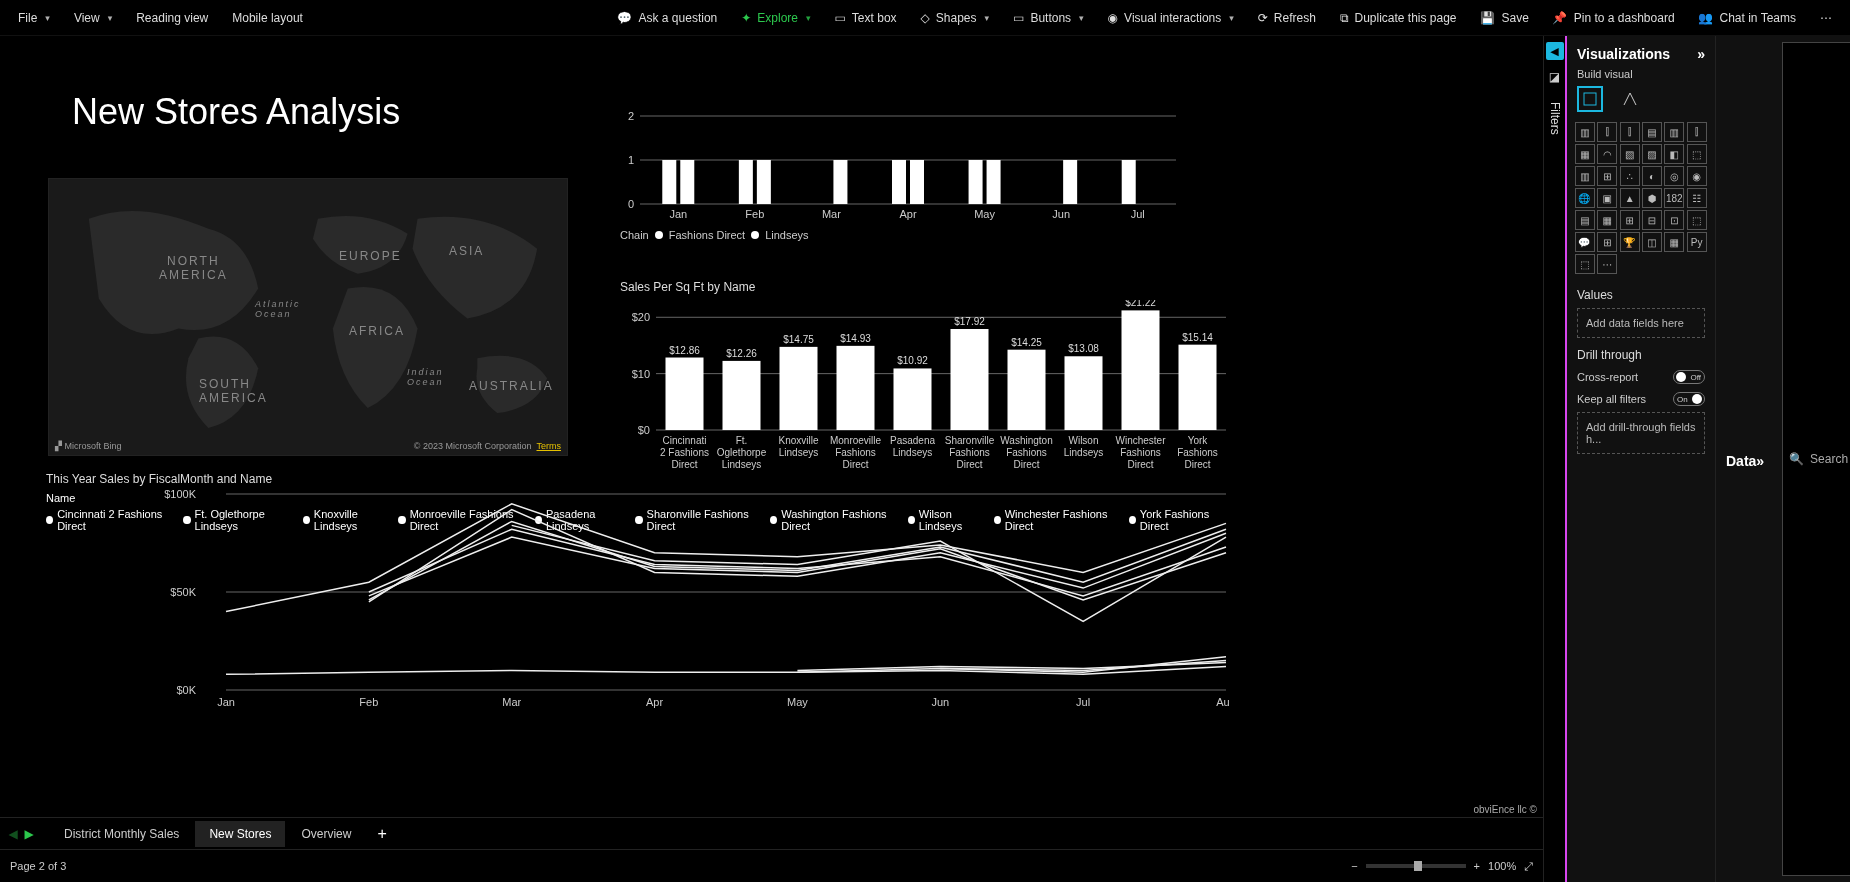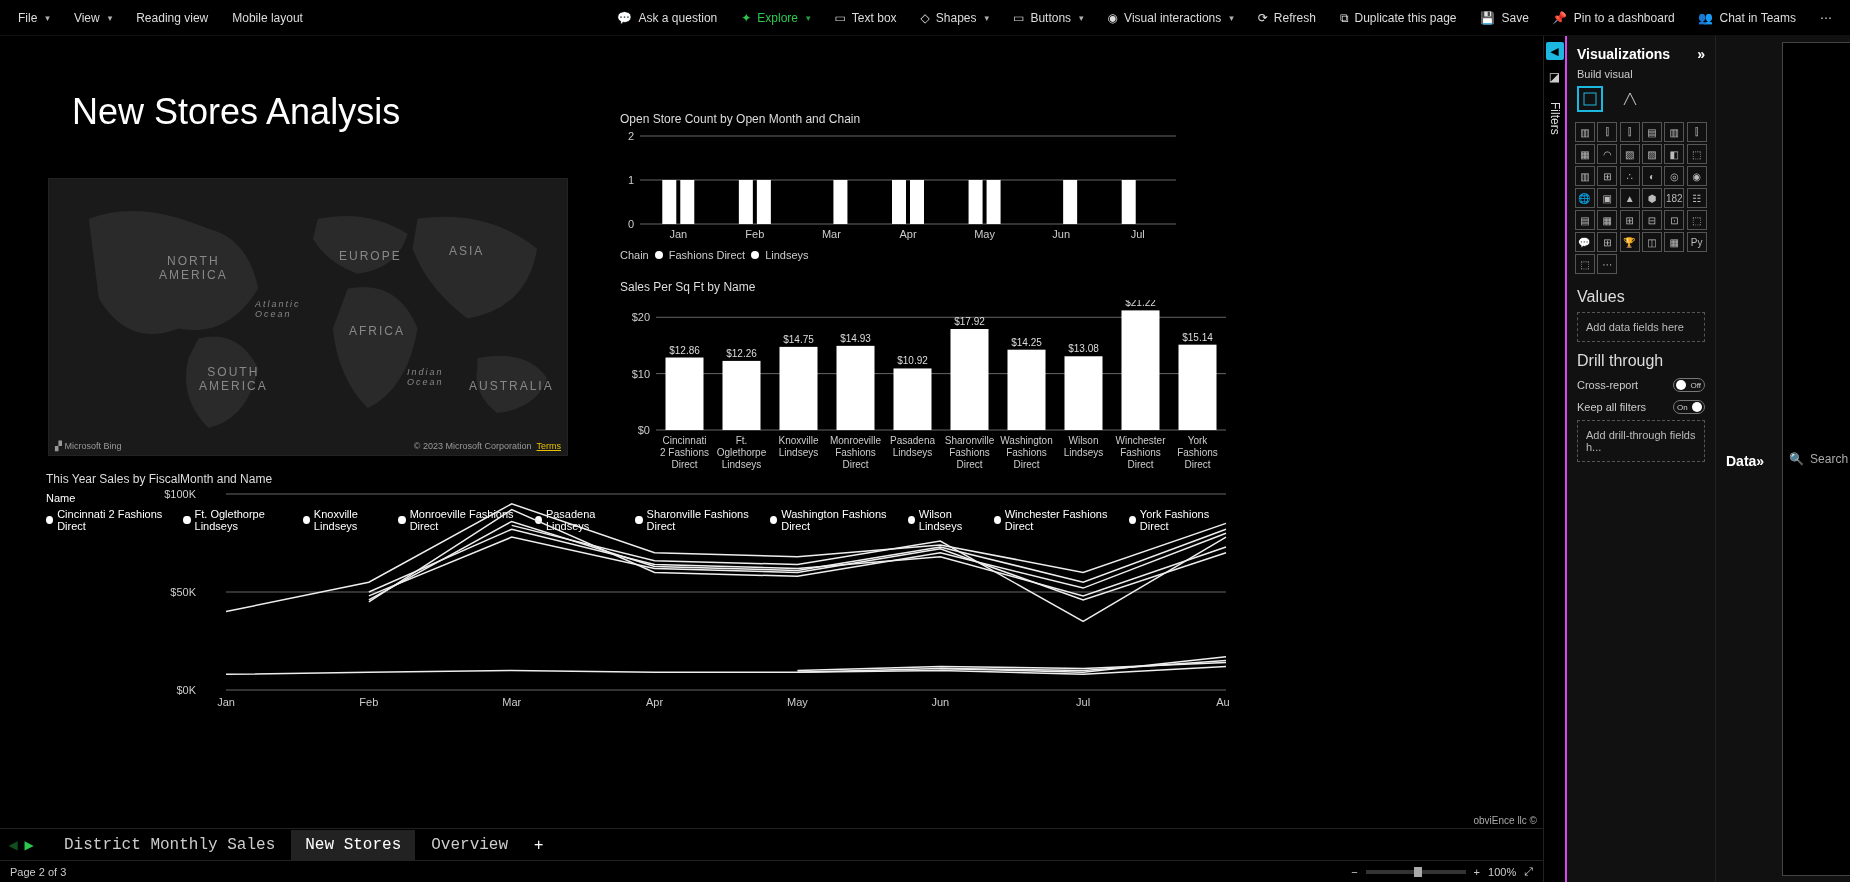--- a/index.html
+++ b/index.html
@@ -38,41 +38,41 @@
 .filters-collapse{width:18px;height:18px;background:#1cb8e0;display:flex;align-items:center;justify-content:center;border-radius:2px;color:#000;font-size:11px;}
 .filters-text{writing-mode:vertical-rl; margin-top:18px; font-size:12px; color:#ddd;}
 .viz-pane{width:150px; background:#111; border-left:2px solid #d946ef; display:flex; flex-direction:column; }
 .pane-header{display:flex;align-items:center;justify-content:space-between;padding:10px 10px 6px;font-size:14px;font-weight:600;}
 .pane-sub{font-size:11px;color:#ccc;padding:0 10px 6px;}
 .format-tabs{display:flex;gap:14px;padding:0 10px 4px;}
 .format-tab{width:26px;height:26px;border:1px solid #444;display:flex;align-items:center;justify-content:center;}
 .format-tab.active{border:2px solid #1cb8e0;}
 .viz-grid{display:grid;grid-template-columns:repeat(6,1fr);gap:2px;padding:6px 8px;}
 .viz-cell{width:20px;height:20px;border:1px solid #555;display:flex;align-items:center;justify-content:center;font-size:10px;color:#bbb;}
-.viz-section-title{font-size:16px;padding:8px 10px 4px;color:#ddd;}
+.viz-section-title{font-size:12px;padding:8px 10px 4px;color:#ddd;}
 .drop-zone{margin:2px 10px;border:1px dashed #555;padding:8px 8px;font-size:11px;color:#bbb;}
 .toggle-row{display:flex;justify-content:space-between;align-items:center;padding:4px 10px;font-size:11px;color:#ccc;}
 .toggle{width:32px;height:14px;border:1px solid #777;border-radius:8px;position:relative;display:flex;align-items:center;}
 .toggle .knob{width:10px;height:10px;background:#fff;border-radius:50%;margin-left:2px;}
 .toggle.on .knob{margin-left:auto;margin-right:2px;}
 .toggle .lbl{position:absolute;font-size:8px;color:#ccc;text-align:right;}
 .toggle .lbl.off{right:3px;}
 .toggle .lbl.on{left:3px;}
 .data-pane{width:135px;background:#111;border-left:1px solid #222;display:flex;}
 .search-box{margin:6px 8px;border:1px solid #444;display:flex;align-items:center;padding:3px 6px;gap:6px;font-size:12px;color:#aaa;background:#000;}
 .data-tree{padding:4px 8px;font-size:12px;}
 .data-tree .node{display:flex;align-items:center;gap:6px;padding:3px 0;}
 .tabs-bar{height:32px;background:#000;border-top:1px solid #222;display:flex;align-items:center;padding:0 6px;gap:2px;}
 .nav-arrow{width:14px;text-align:center;}
 .nav-arrow.green{color:#2cc84d;}
 .nav-arrow.dim{color:#2cc84d;opacity:.4;}
-.page-tab{padding:6px 14px;font-size:16px;color:#ccc;cursor:pointer;font-family:Liberation Mono, monospace;}
+.page-tab{padding:6px 14px;font-size:12px;color:#ccc;cursor:pointer;}
 .page-tab.active{background:#222;color:#fff;}
 .add-tab{padding:0 10px;font-size:16px;cursor:pointer;}
-.status-bar{height:22px;background:#000;border-top:1px solid #222;display:flex;align-items:center;justify-content:space-between;padding:10px 10px;font-size:11px;color:#ccc;}
+.status-bar{height:22px;background:#000;border-top:1px solid #222;display:flex;align-items:center;justify-content:space-between;padding:16px 10px;font-size:11px;color:#ccc;}
 .zoom-group{display:flex;align-items:center;gap:8px;}
 .zoom-slider{width:100px;height:4px;background:#333;position:relative;}
 .zoom-slider .thumb{position:absolute;left:48%;top:-3px;width:8px;height:10px;background:#aaa;}
 svg text{font-family:inherit;}
 </style>
 </head>
 <body>
 
 <div class="top-toolbar">
   <div class="tb-group-left">
@@ -148,38 +148,37 @@
             <path d="M40 40 Q90 20 160 50 Q200 60 210 110 Q180 160 130 150 Q80 170 50 120 Z"></path>
             <path d="M150 160 Q190 150 210 190 Q200 240 160 250 Q130 220 140 180 Z"></path>
             <path d="M270 40 Q320 30 360 55 Q350 90 310 95 Q280 85 265 60 Z"></path>
             <path d="M300 110 Q350 100 370 150 Q360 210 320 230 Q290 200 285 150 Z"></path>
             <path d="M370 40 Q440 30 490 70 Q480 130 420 140 Q380 110 365 70 Z"></path>
             <path d="M430 180 Q480 170 500 200 Q490 230 450 235 Q425 215 430 190 Z"></path>
           </g>
         </svg>
         <div class="map-label" style="left:110px;top:75px;text-align:center;white-space:pre">NORTH
 AMERICA</div>
-        <div class="map-label" style="left:150px;top:186px;text-align:center;white-space:pre">SOUTH
+        <div class="map-label" style="left:150px;top:198px;white-space:pre">SOUTH
 AMERICA</div>
         <div class="map-label" style="left:290px;top:70px">EUROPE</div>
         <div class="map-label" style="left:300px;top:145px">AFRICA</div>
         <div class="map-label" style="left:400px;top:65px">ASIA</div>
         <div class="map-label" style="left:420px;top:200px">AUSTRALIA</div>
         <div class="map-label" style="left:206px;top:120px;font-size:9px;font-style:italic;white-space:pre">Atlantic
 Ocean</div>
         <div class="map-label" style="left:358px;top:188px;font-size:9px;font-style:italic;white-space:pre">Indian
 Ocean</div>
         <div class="map-footer">
           <span>▞ <span>Microsoft Bing</span></span>
           <span><span>© 2023 Microsoft Corporation</span>&nbsp;&nbsp;<span class="terms">Terms</span></span>
         </div>
       </div>
 
       <div class="chart bar-chart1">
-        <div class="chart-title">Open Store Count by Open Month and Chain</div>
         <svg id="bar1-svg" width="558" height="110">
             <line x1="20" y1="92" x2="556" y2="92" class="axis-line"></line>
             <text x="14" y="96" class="axis-text" text-anchor="end">0</text>
             <line x1="20" y1="48" x2="556" y2="48" class="axis-line"></line>
             <text x="14" y="52" class="axis-text" text-anchor="end">1</text>
             <line x1="20" y1="4" x2="556" y2="4" class="axis-line"></line>
             <text x="14" y="8" class="axis-text" text-anchor="end">2</text>
             <text x="58.285714285714285" y="106" class="axis-text" text-anchor="middle">Jan</text>
             <rect x="42.285714285714285" y="48" width="14" height="44" class="bar"></rect>
             <rect x="60.285714285714285" y="48" width="14" height="44" class="bar"></rect>

